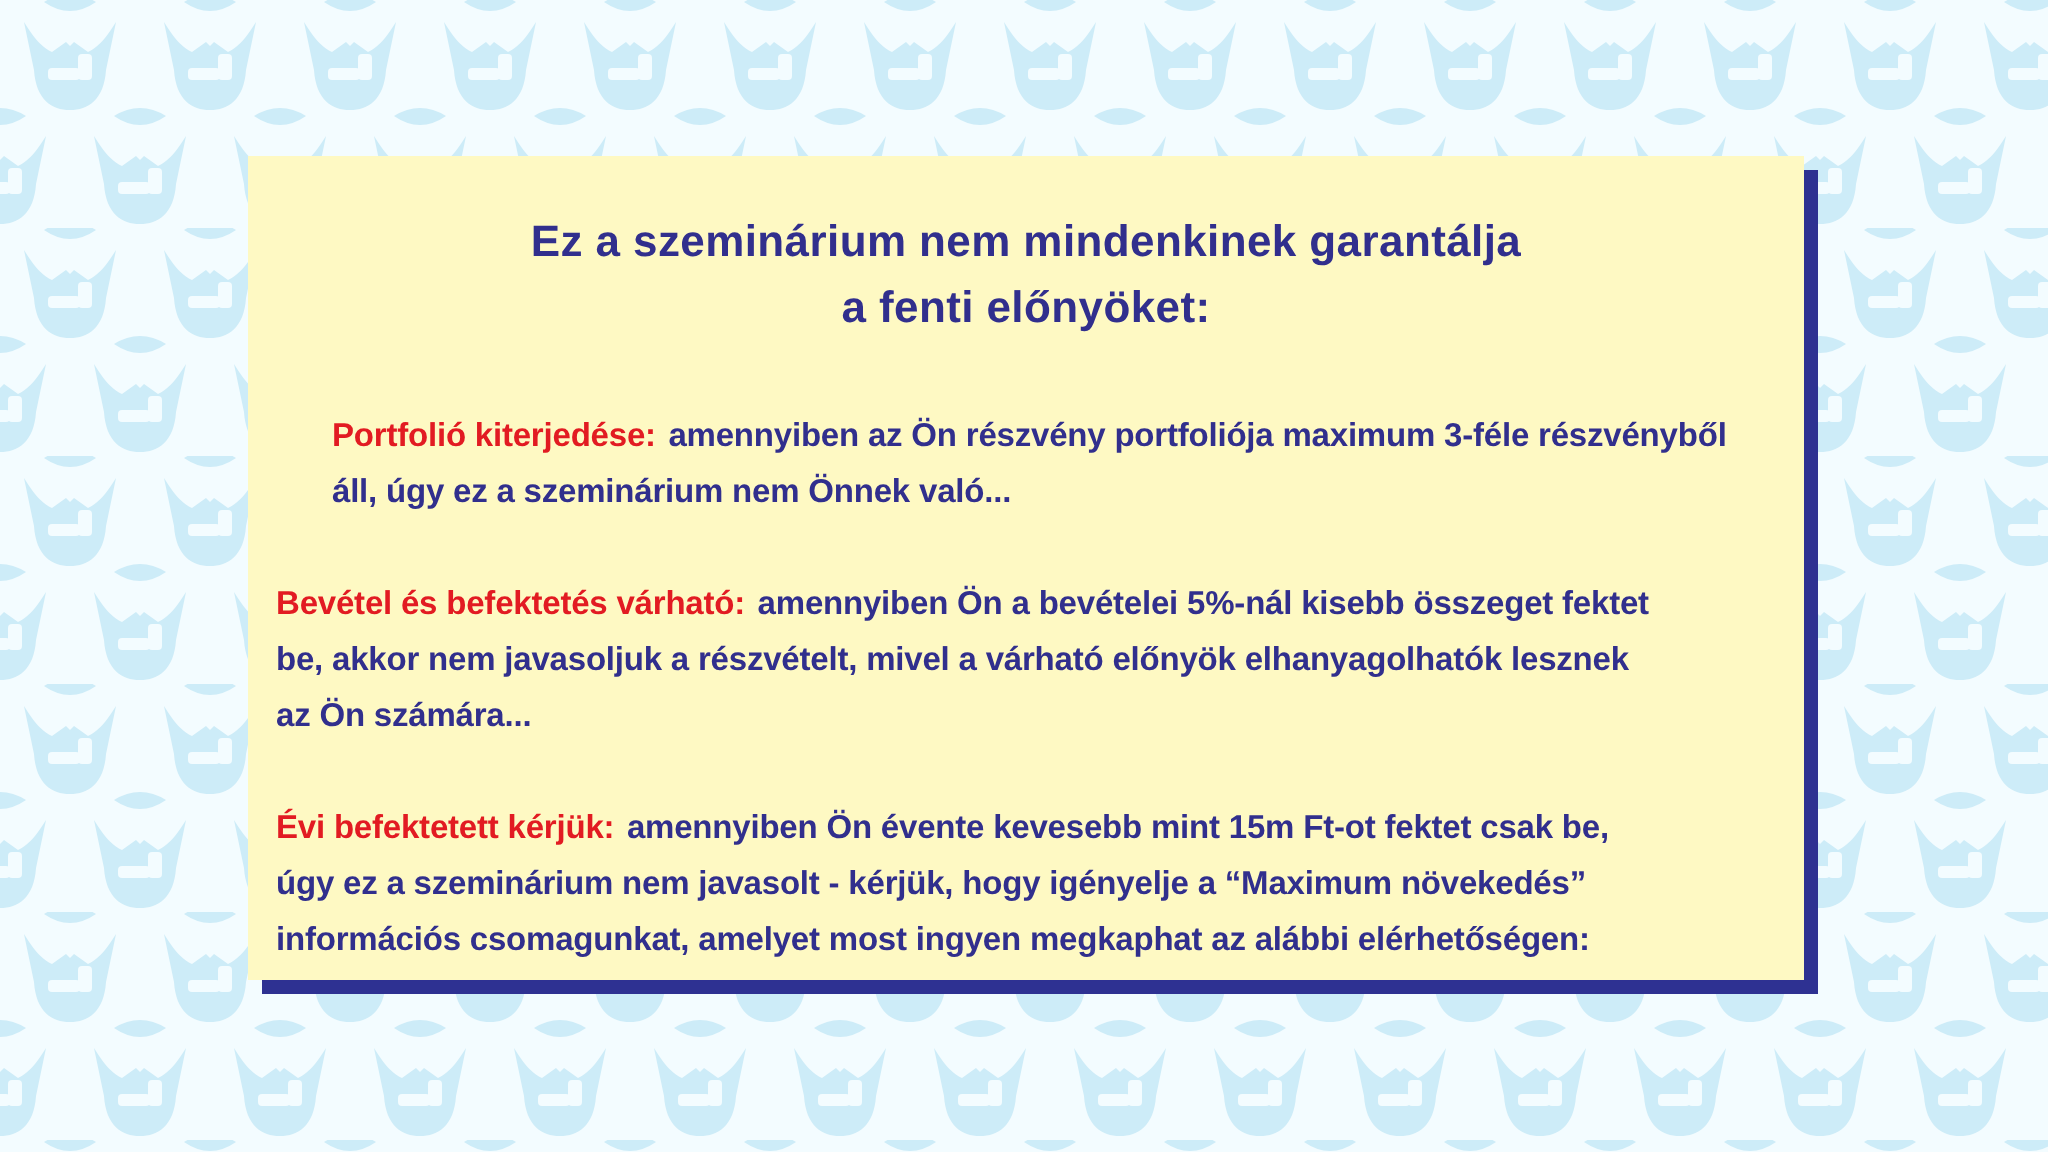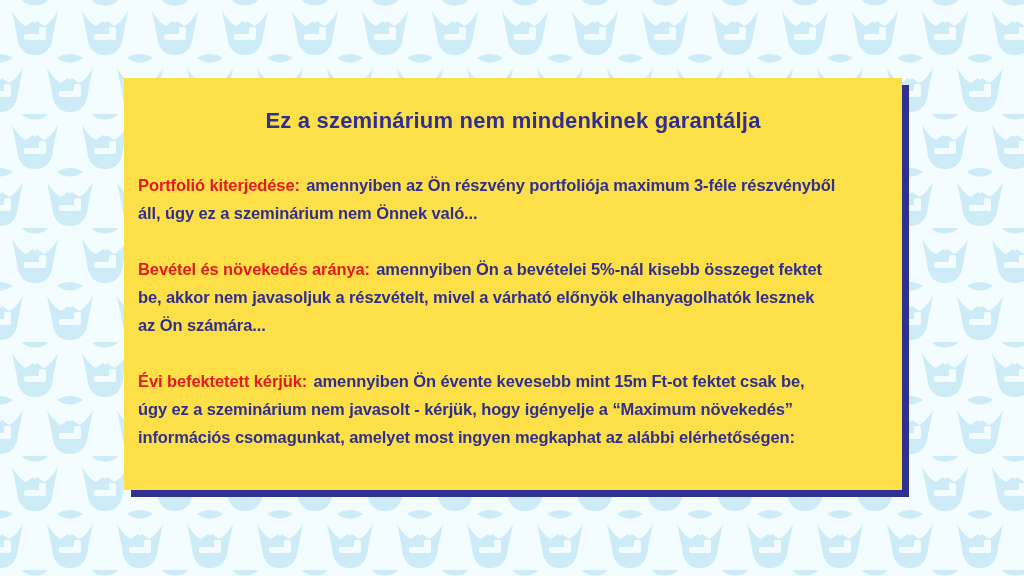--- a/index.html
+++ b/index.html
@@ -5,37 +5,37 @@
   html,body{margin:0;padding:0;}
   body{
     width:1024px;height:576px;overflow:hidden;position:relative;
     background:#f3fcff;
     font-family:"Liberation Sans",sans-serif;
   }
   svg.bg{position:absolute;left:0;top:0;z-index:0;display:block;}
   .card{
     position:absolute;z-index:1;box-sizing:border-box;
     left:124px;top:78px;width:778px;height:412px;
-    background:#fde047;
+    background:#fef9c3;
     box-shadow:7px 7px 0 0 #2e3192;
     padding:26px 14px 0 14px;
   }
   .title{
     margin:0 0 34px 0;padding:0;
     text-align:center;
     font-size:22px;line-height:33px;font-weight:800;
     color:#312f8d;letter-spacing:0.2px;
   }
   .title .tl{display:block;}
   .para{
     margin:28px 0 0 0;padding:0;
     font-size:16.5px;line-height:28px;font-weight:700;
     color:#312f8d;letter-spacing:-0.1px;
   }
-  .para:first-of-type{margin-top:0;}
+  .para:first-of-type{margin-top:0;margin-left:28px;}
   .lead{color:#e21b22;margin-right:0.38em;}
   .pbody{white-space:pre;}
 </style>
 </head>
 <body>
 
 <svg class="bg" width="1024" height="576" viewBox="0 0 1024 576" aria-hidden="true">
   <defs>
     <g id="crest">
       <path d="M14,5 Q27,-3 40,5 Q27,14 14,5 Z" fill="#cdecf8"></path>
@@ -49,29 +49,30 @@
       <use href="#crest" transform="translate(43,53)"></use>
       <use href="#crest" transform="translate(-27,53)"></use>
     </pattern>
   </defs>
   <rect width="1024" height="576" fill="url(#crestpat)"></rect>
 </svg>
 
 <main class="card">
   <h1 class="title">
     <span class="tl">Ez a szeminárium nem mindenkinek garantálja</span>
+    <span class="tl">a fenti előnyöket:</span>
   </h1>
 
   <p class="para">
     <span class="lead">Portfolió kiterjedése:</span><span class="pbody">amennyiben az Ön részvény portfoliója maximum 3-féle részvényből
 áll, úgy ez a szeminárium nem Önnek való...</span>
   </p>
 
   <p class="para">
-    <span class="lead">Bevétel és növekedés aránya:</span><span class="pbody">amennyiben Ön a bevételei 5%-nál kisebb összeget fektet
+    <span class="lead">Bevétel és befektetés várható:</span><span class="pbody">amennyiben Ön a bevételei 5%-nál kisebb összeget fektet
 be, akkor nem javasoljuk a részvételt, mivel a várható előnyök elhanyagolhatók lesznek
 az Ön számára...</span>
   </p>
 
   <p class="para">
     <span class="lead">Évi befektetett kérjük:</span><span class="pbody">amennyiben Ön évente kevesebb mint 15m Ft-ot fektet csak be,
 úgy ez a szeminárium nem javasolt - kérjük, hogy igényelje a “Maximum növekedés”
 információs csomagunkat, amelyet most ingyen megkaphat az alábbi elérhetőségen:</span>
   </p>
 </main>

